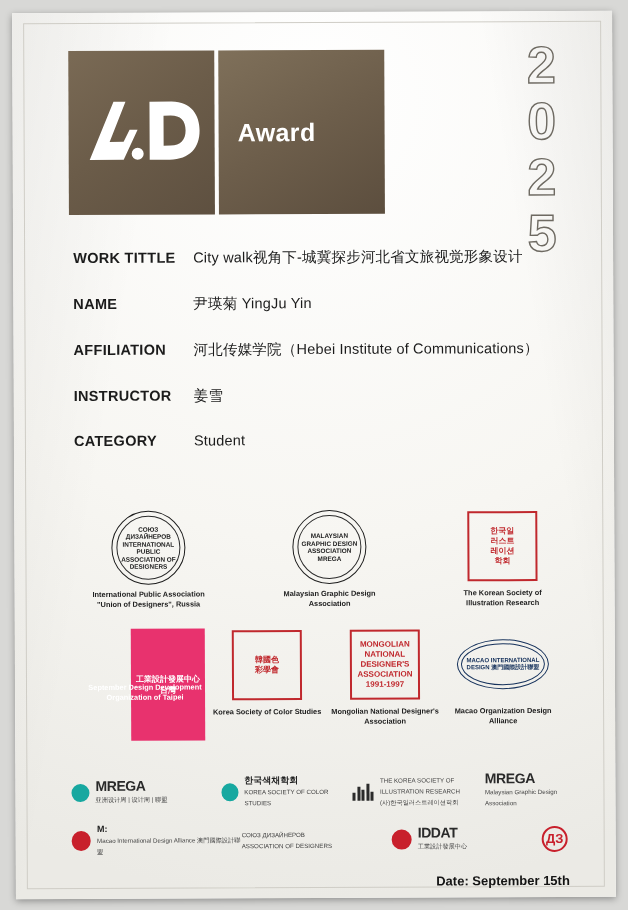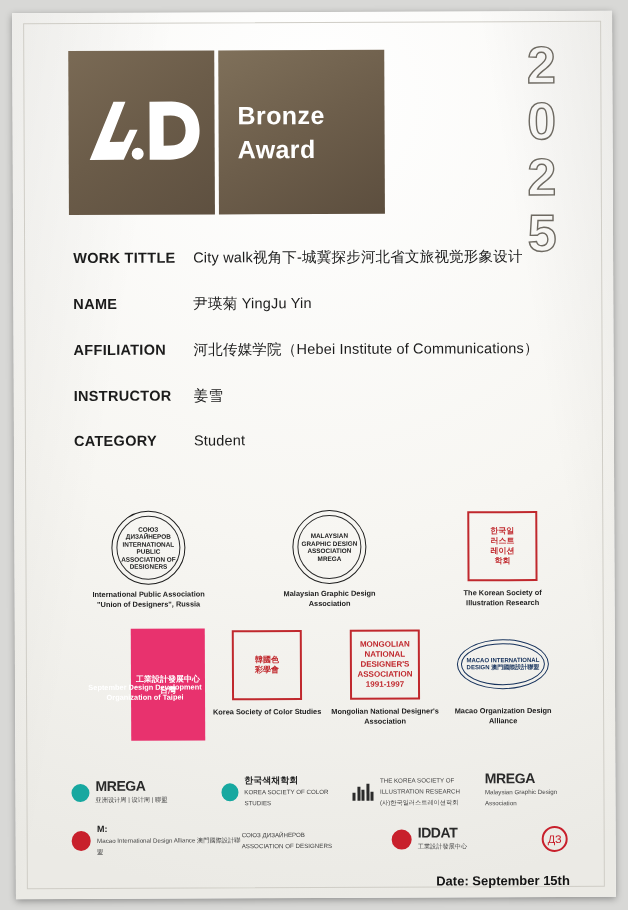--- a/index.html
+++ b/index.html
@@ -321,22 +321,22 @@
   }
   .sq-red {
     width: 22px;
     height: 22px;
     border: 2px solid #c8202c;
     border-radius: 50%;
     display: inline-flex;
     align-items: center;
     justify-content: center;
     color: #c8202c;
-    font-size: 11px;
-    font-weight: normal;
+    font-size: 13px;
+    font-weight: bold;
   }
   .bars {
     display: inline-flex;
     align-items: flex-end;
     gap: 1.5px;
     height: 18px;
   }
   .bars i { width: 3px; background: #2b2b2b; display: block; }
   .teal-dot {
     width: 18px; height: 18px; border-radius: 50%;
@@ -355,21 +355,20 @@
       <div class="logo-box">
         <div class="logo-mark">
           <svg viewBox="0 0 124 72" width="124" height="72" aria-hidden="true">
             <path d="M10 66 L34 8 L46 8 L30 48 L44 48 L50 36 L58 36 L44 66 Z" fill="#ffffff"></path>
             <circle cx="58" cy="60" r="6" fill="#ffffff"></circle>
             <path d="M70 8 L92 8 C112 8 120 22 120 37 C120 54 110 66 90 66 L70 66 Z M84 22 L84 52 L91 52 C101 52 106 46 106 37 C106 27 101 22 91 22 Z" fill="#ffffff"></path>
           </svg>
         </div>
       </div>
       <div class="award-box">
-        <div class="line">Bronze</div>
         <div class="line">Award</div>
       </div>
     </div>
 
     <div class="year">
       <span>2</span>
         <span>0</span>
         <span>2</span>
         <span>5</span>
     </div>

